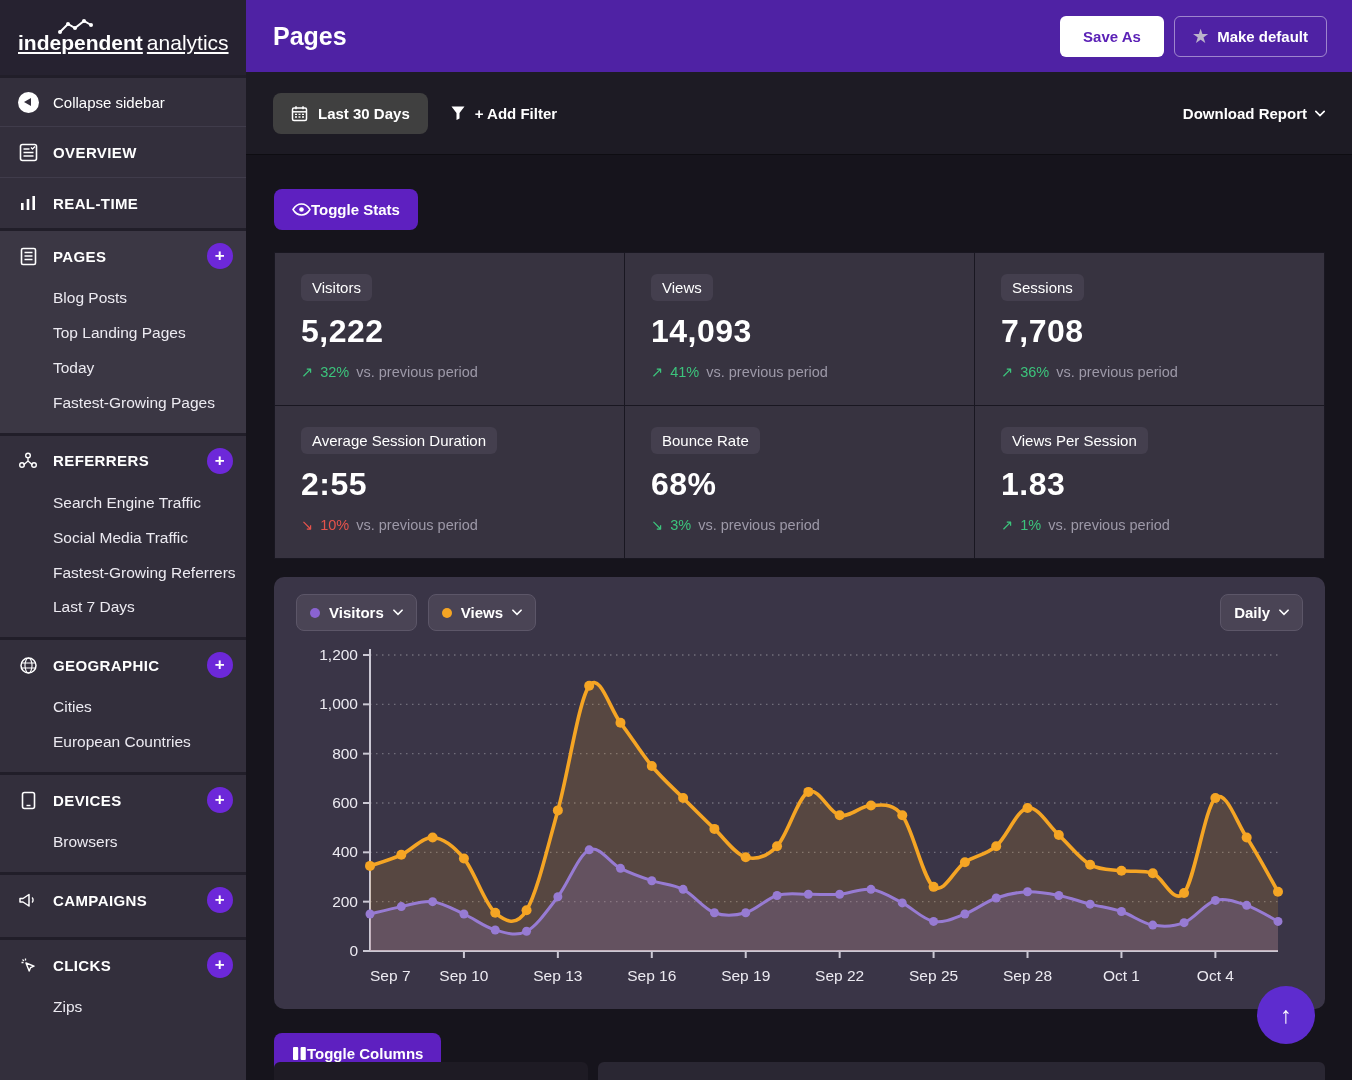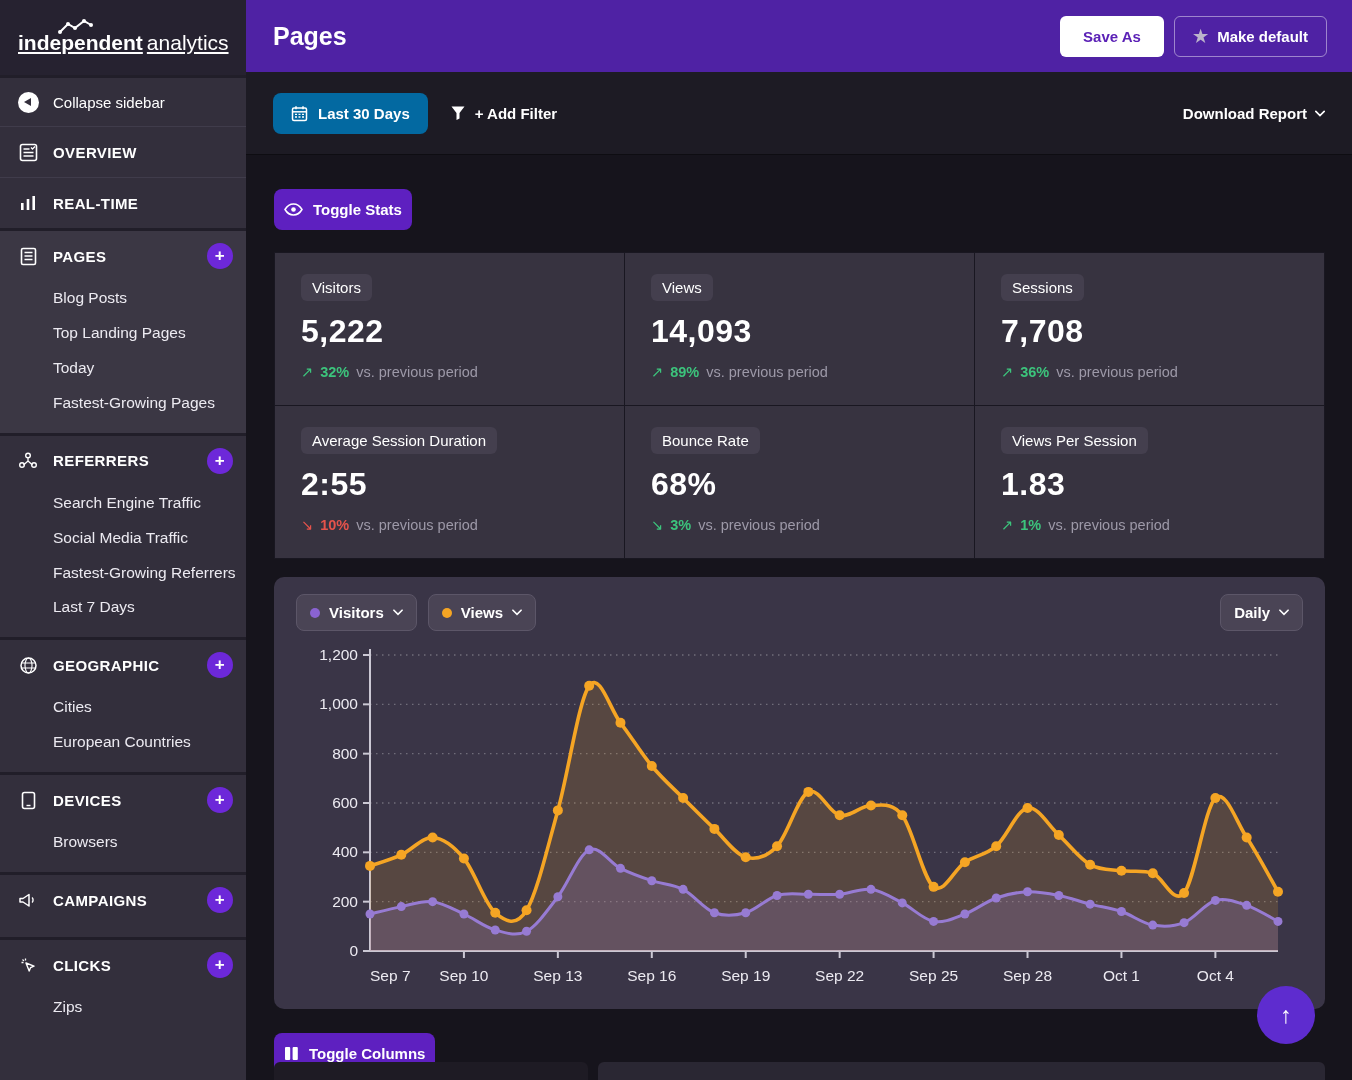--- a/index.html
+++ b/index.html
@@ -39,37 +39,37 @@
   .page-title { font-size:25px; font-weight:bold; flex:1; }
   .btn-saveas { background:#fff; color:#5b21b6; font-weight:bold; font-size:15px;
     border:none; border-radius:6px; padding:12px 23px; cursor:pointer; font-family:inherit; }
   .btn-default { margin-left:10px; background:transparent; color:#fff; font-size:15px; font-weight:bold;
     border:1px solid rgba(255,255,255,0.45); border-radius:6px; padding:11px 18px; cursor:pointer;
     display:flex; align-items:center; gap:9px; font-family:inherit; }
   .star { color:#bcb4cb; font-size:17px; line-height:1; }
 
   .filterbar { height:83px; background:#1d1b24; border-bottom:1px solid #0e0d12;
     display:flex; align-items:center; padding:0 27px; }
-  .btn-date { background:#0369a1; color:#fff; border:none; border-radius:8px; font-size:15px; font-weight:bold;
+  .btn-date { background:#404040; color:#fff; border:none; border-radius:8px; font-size:15px; font-weight:bold;
     padding:12px 18px; display:flex; align-items:center; gap:10px; cursor:pointer; font-family:inherit; }
   .add-filter { display:flex; align-items:center; gap:9px; margin-left:22px; font-size:15px; font-weight:bold; cursor:pointer; }
   .download { margin-left:auto; display:flex; align-items:center; gap:8px; font-size:15px; font-weight:bold; cursor:pointer; }
 
   .content { flex:1; padding:34px 27px 0 28px; position:relative; }
   .btn-purple { background:#5e20c0; color:#fff; border:none; border-radius:8px; font-size:15px; font-weight:bold;
-    padding:12px 10px; display:inline-flex; align-items:center; gap:10px; cursor:pointer; font-family:inherit; }
+    padding:12px 18px; display:inline-flex; align-items:center; cursor:pointer; font-family:inherit; }
 
   
   .stats-grid { margin-top:22px; display:grid; grid-template-columns:1fr 1fr 1fr; gap:1px;
     background:#191721; border:1px solid #191721; }
   .stat-card { background:#373340; padding:21px 26px 25px; }
   .stat-chip { display:inline-block; background:#443f4e; border-radius:6px; padding:5px 11px; font-size:15px; }
   .stat-value { font-size:32px; font-weight:bold; margin:12px 0 14px; letter-spacing:0.5px; }
   .stat-change { font-size:14.5px; color:#9d99a8; display:flex; align-items:center; gap:7px; }
-  .stat-change .pct { font-weight:bold; }
+  .stat-change .pct { font-weight:normal; }
   .pos { color:#3cc47c; }
   .neg { color:#e5534b; }
 
   
   .chart-card { margin-top:18px; background:#3a3547; border-radius:10px; padding:17px 22px 10px; }
   .chart-toolbar { display:flex; align-items:center; gap:11px; }
   .picker { background:#4a4455; border:1px solid #5c5668; border-radius:8px; padding:9px 13px;
     display:flex; align-items:center; gap:9px; font-size:15px; font-weight:bold; cursor:pointer; color:#fff; font-family:inherit; }
   .dot { width:10px; height:10px; border-radius:50%; }
   .chev { width:10px; height:7px; }
@@ -282,21 +282,21 @@
           <span class="pos">↗</span>
           <span class="pct pos">32%</span>
           <span>vs. previous period</span>
         </div>
       </div>
       <div class="stat-card">
         <span class="stat-chip">Views</span>
         <div class="stat-value">14,093</div>
         <div class="stat-change">
           <span class="pos">↗</span>
-          <span class="pct pos">89%</span>
+          <span class="pct pos">41%</span>
           <span>vs. previous period</span>
         </div>
       </div>
       <div class="stat-card">
         <span class="stat-chip">Sessions</span>
         <div class="stat-value">7,708</div>
         <div class="stat-change">
           <span class="pos">↗</span>
           <span class="pct pos">36%</span>
           <span>vs. previous period</span>

